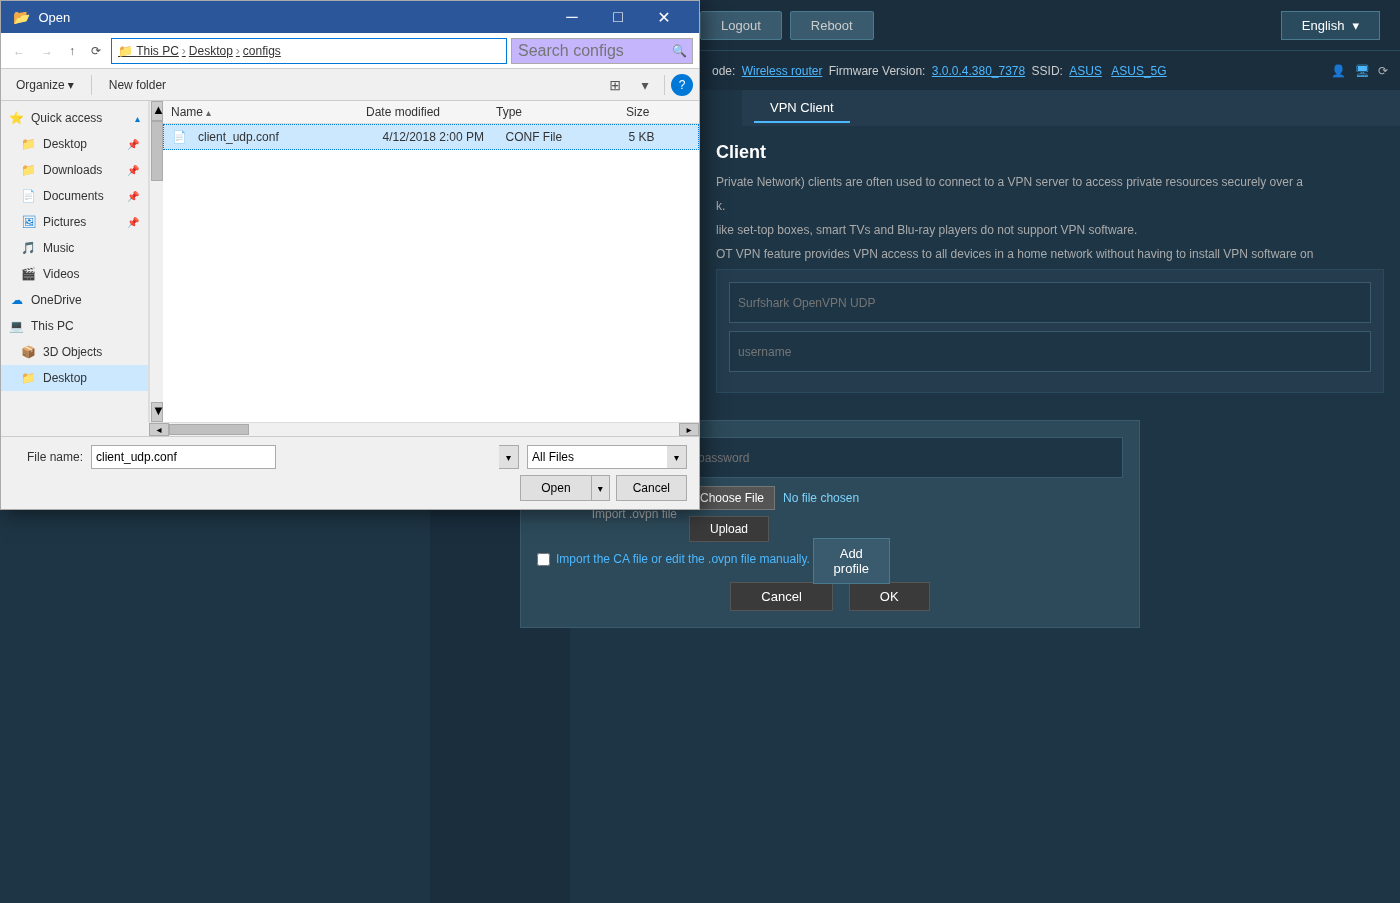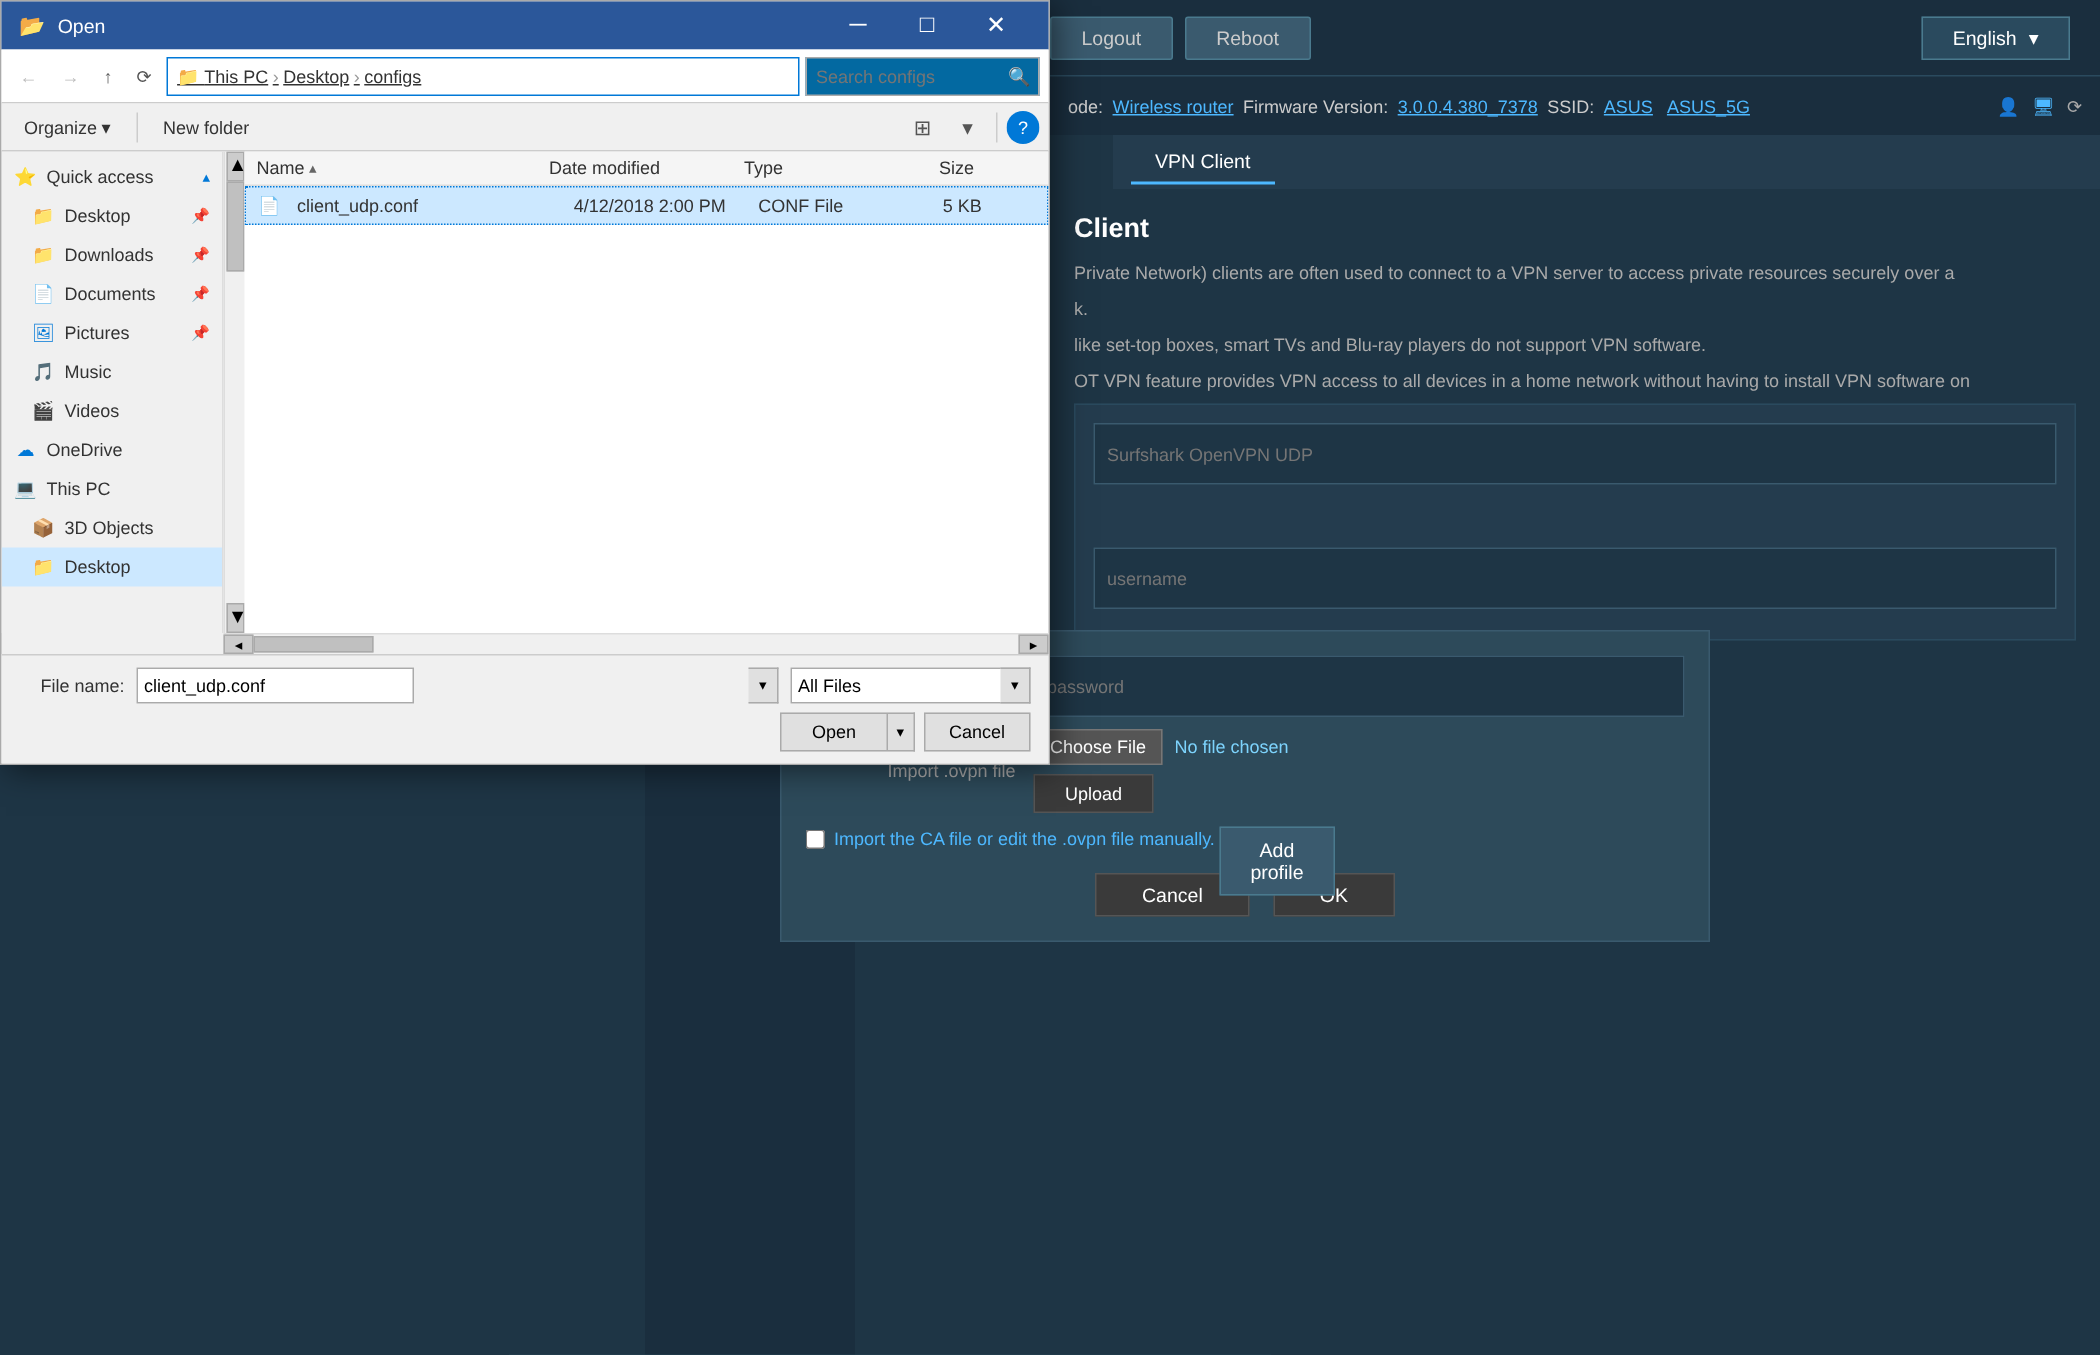--- a/index.html
+++ b/index.html
@@ -236,26 +236,26 @@
       background: #fff;
       display: flex;
       align-items: center;
       padding: 0 6px;
       font-size: 12px;
       color: #333;
       text-decoration: underline;
     }
     .addr-path-separator { color: #999; margin: 0 3px; }
     .addr-search {
-      width: 156px;
+      width: 182px;
       height: 26px;
       border: 1px solid #aaa;
-      background: #0369a1;
+      background: #c4b5fd;
       padding: 0 24px 0 6px;
-      font-size: 12px;
+      font-size: 16px;
       position: relative;
     }
     .addr-search-wrap {
       position: relative;
     }
     .addr-search-icon {
       position: absolute;
       right: 6px; top: 50%;
       transform: translateY(-50%);
       color: #666;
@@ -570,21 +570,21 @@
       border: 1px solid #555;
       color: #fff;
       padding: 6px 30px;
       font-size: 13px;
       cursor: pointer;
     }
 
     
     .vpn-add-profile {
       position: absolute;
-      bottom: 143px; right: 20px;
+      bottom: 156px; right: 20px;
       background: #3a5a6e;
       border: 1px solid #4a7a8e;
       color: #fff;
       padding: 7px 20px;
       font-size: 13px;
       cursor: pointer;
     }
   </style>
 </head>
 <body>
@@ -665,21 +665,21 @@
     <p>k.</p>
     <p>like set-top boxes, smart TVs and Blu-ray players do not support VPN software.</p>
     <p>OT VPN feature provides VPN access to all devices in a home network without having to install VPN software on</p>
 
 
     <div class="vpn-form">
       <div class="vpn-field">
         <input class="vpn-field-input" style="width: 100%;" type="text" placeholder="Surfshark OpenVPN UDP">
       </div>
       <div class="vpn-field">
-        <input class="vpn-field-input" style="width: 100%; margin-top: 34px;" type="text" placeholder="username">
+        <input class="vpn-field-input" style="width: 100%;" type="text" placeholder="username">
       </div>
     </div>
 
     <div style="position:absolute; top:370px; right:10px;">
       
     </div>
   </div>
 </div>
 
 <div class="vpn-dialog">

